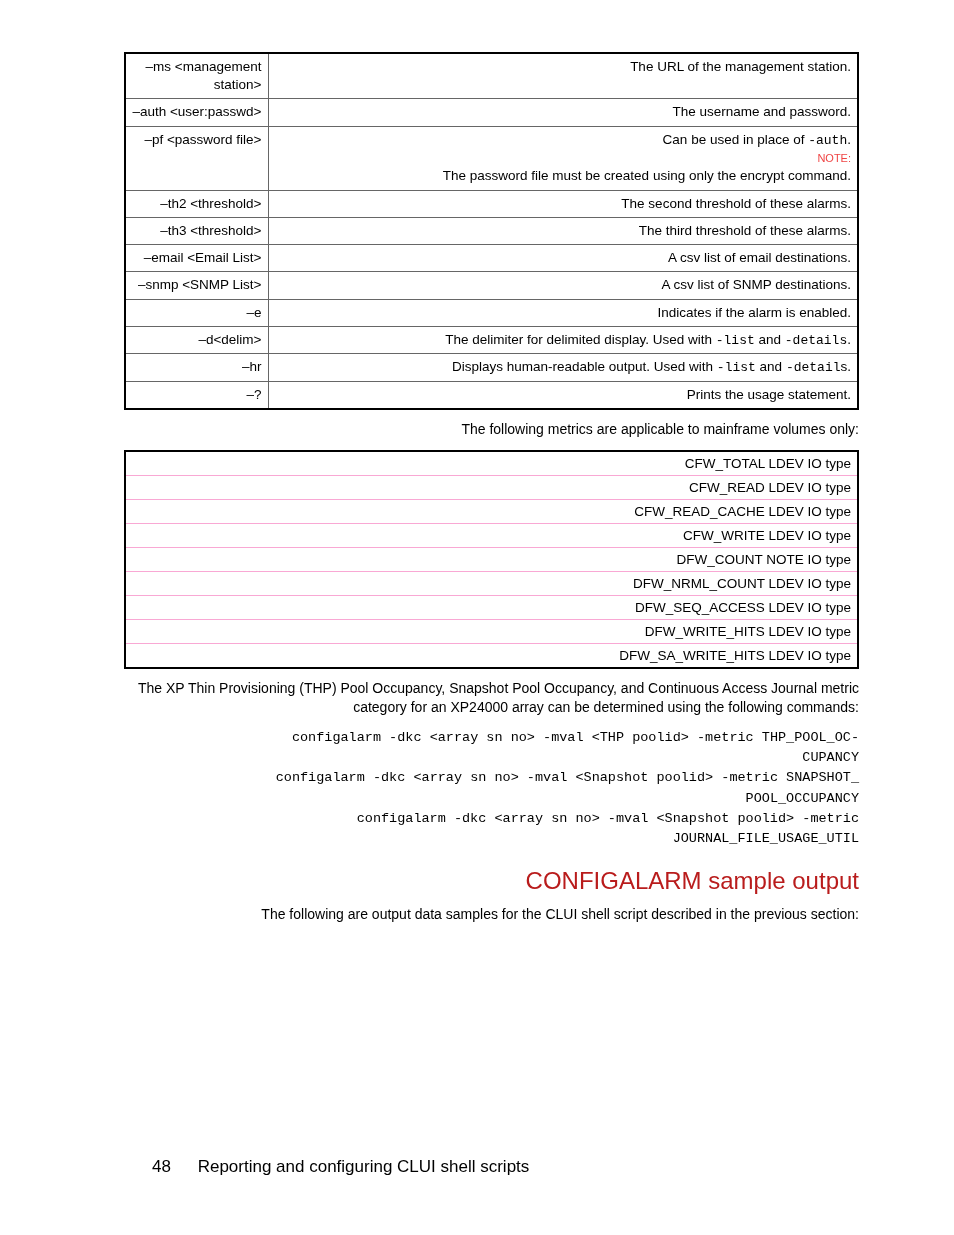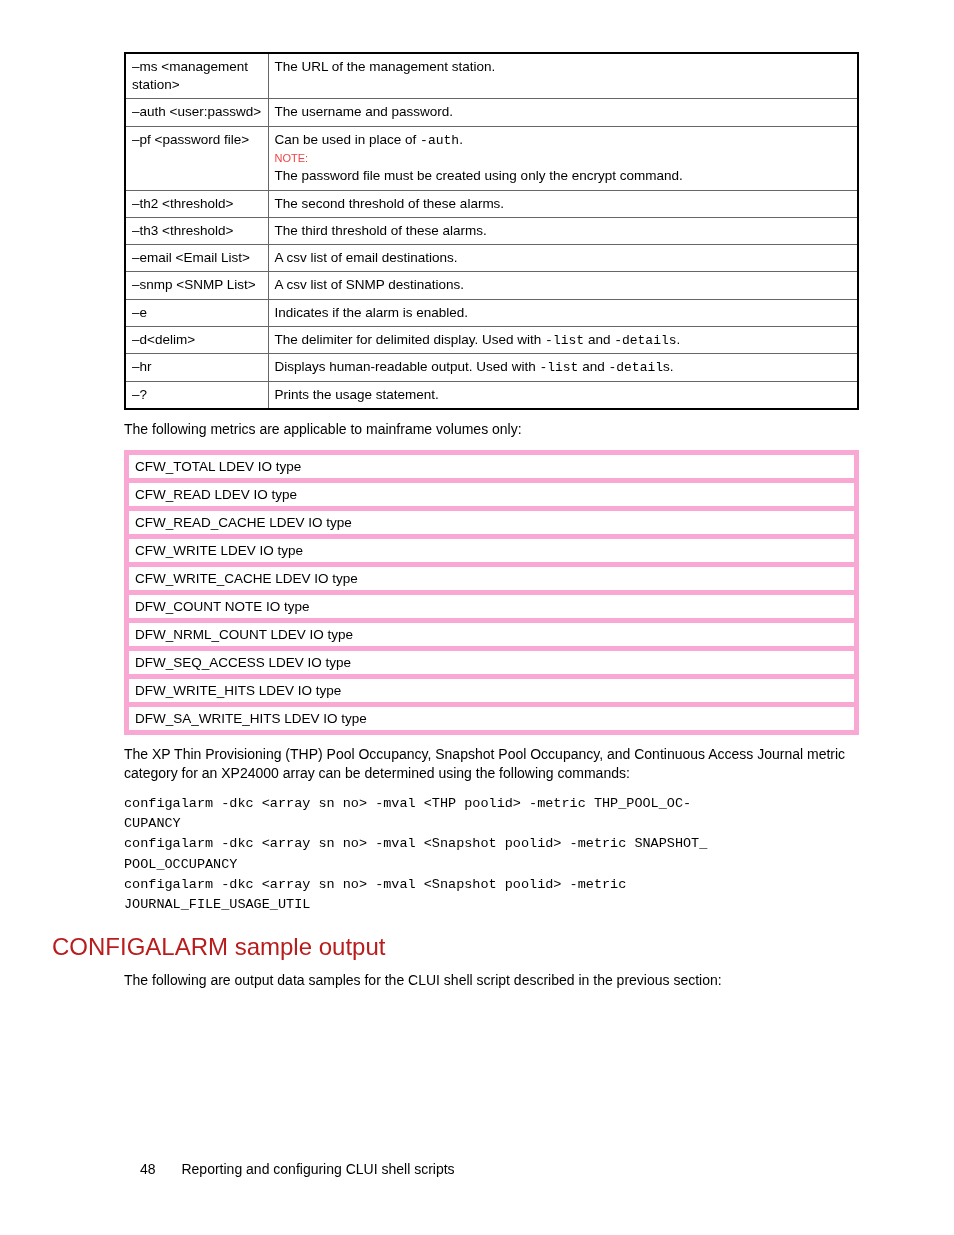--- a/index.html
+++ b/index.html
@@ -6,21 +6,21 @@
   body {
     font-family: Arial, Helvetica, sans-serif;
     font-size: 14px;
     color: #000;
     background: #fff;
     width: 954px;
     height: 1235px;
     position: relative;
     padding: 52px 95px 0 52px;
   }
-  .content { margin-left: 72px; }
+  .content { margin-left: 72px; text-align: right; }
   table.options {
     border-collapse: collapse;
     width: 100%;
     border: 2px solid #000;
   }
   table.options td {
     border: 1px solid #666;
     padding: 4px 6px;
     vertical-align: top;
     font-size: 13.5px;
@@ -35,42 +35,42 @@
     font-size: 14px;
     line-height: 1.4;
     margin: 10px 0;
   }
   table.metrics {
     border-collapse: collapse;
     width: 100%;
     border: 2px solid #000;
   }
   table.metrics td {
-    border: 5px solid #f9a8d4;
+    border: 1px solid #f9a8d4;
     padding: 4px 6px;
     font-size: 13.5px;
   }
   .codeblock {
     font-family: "Courier New", monospace;
     font-size: 13.5px;
     line-height: 1.5;
     margin: 0 0;
     white-space: pre-wrap;
   }
   h2.section {
     font-weight: normal;
     color: #b91c1c;
     font-size: 24px;
     margin: 18px 0 8px -72px;
   }
   .footer {
     position: absolute;
     bottom: 58px;
-    left: 140px;
-    font-size: 14px;
+    left: 152px;
+    font-size: 17px;
   }
   .footer .pg { margin-right: 22px; }
 </style>
 </head>
 <body>
 
 <div class="content">
 
   <table class="options">
     <tbody id="options-body">
@@ -131,23 +131,20 @@
         <tr>
           <td>CFW_READ LDEV IO type</td>
         </tr>
         <tr>
           <td>CFW_READ_CACHE LDEV IO type</td>
         </tr>
         <tr>
           <td>CFW_WRITE LDEV IO type</td>
         </tr>
         <tr>
-          <td>CFW_WRITE_CACHE LDEV IO type</td>
-        </tr>
-        <tr>
           <td>DFW_COUNT NOTE IO type</td>
         </tr>
         <tr>
           <td>DFW_NRML_COUNT LDEV IO type</td>
         </tr>
         <tr>
           <td>DFW_SEQ_ACCESS LDEV IO type</td>
         </tr>
         <tr>
           <td>DFW_WRITE_HITS LDEV IO type</td>

